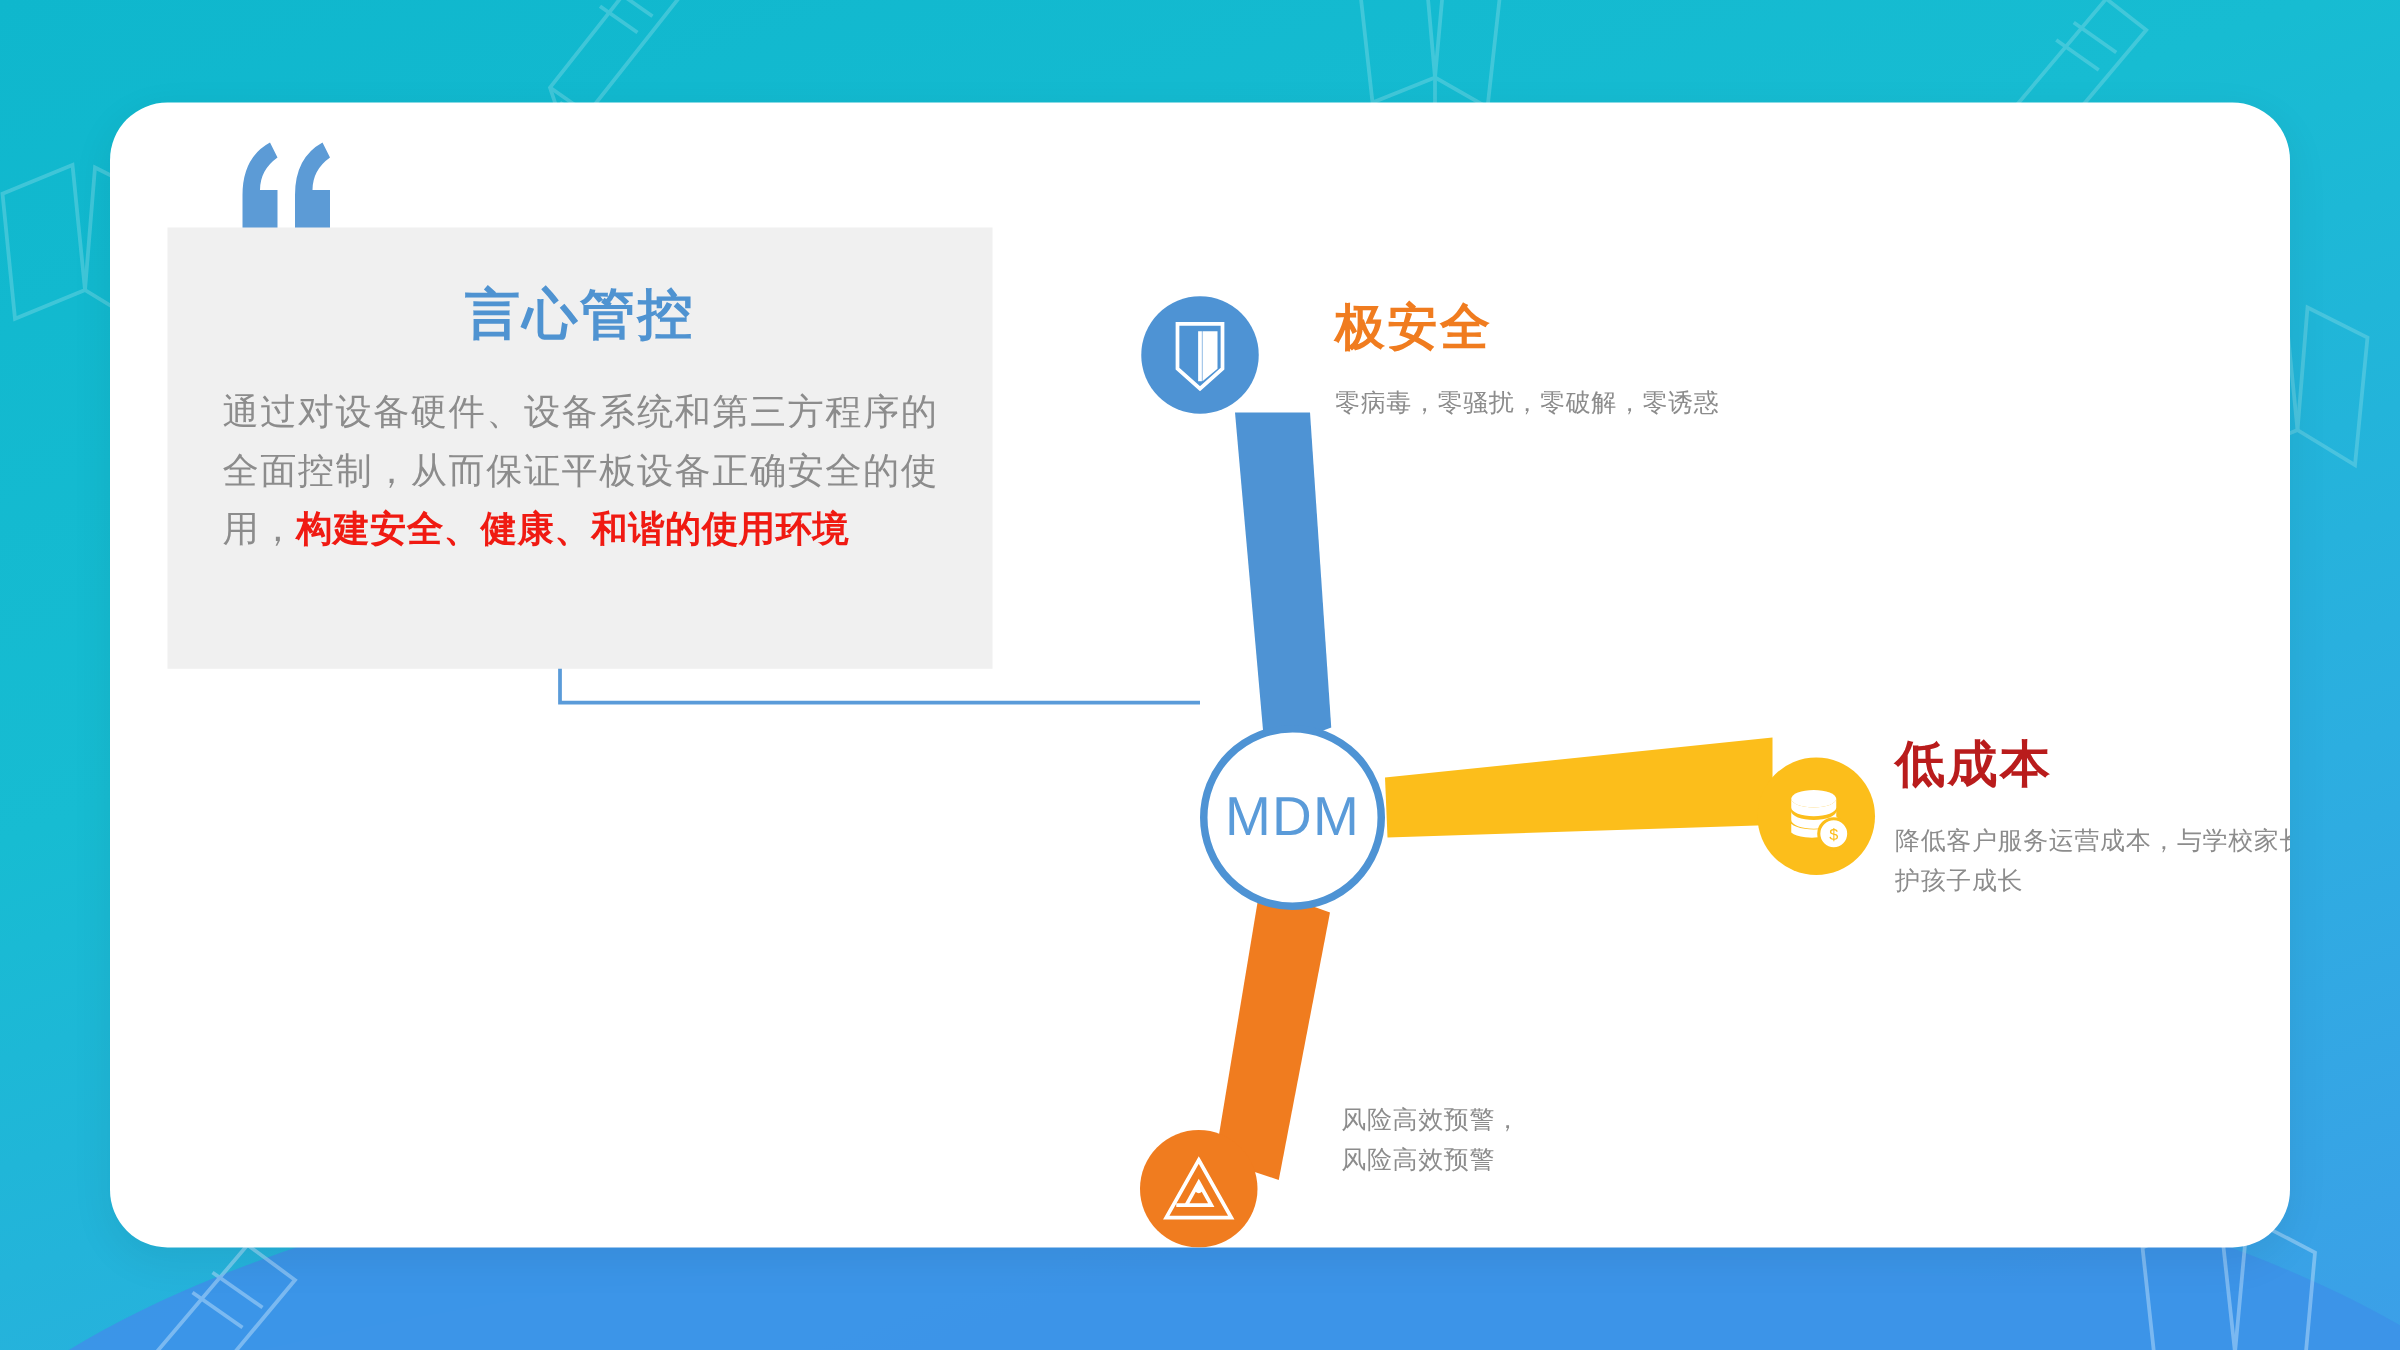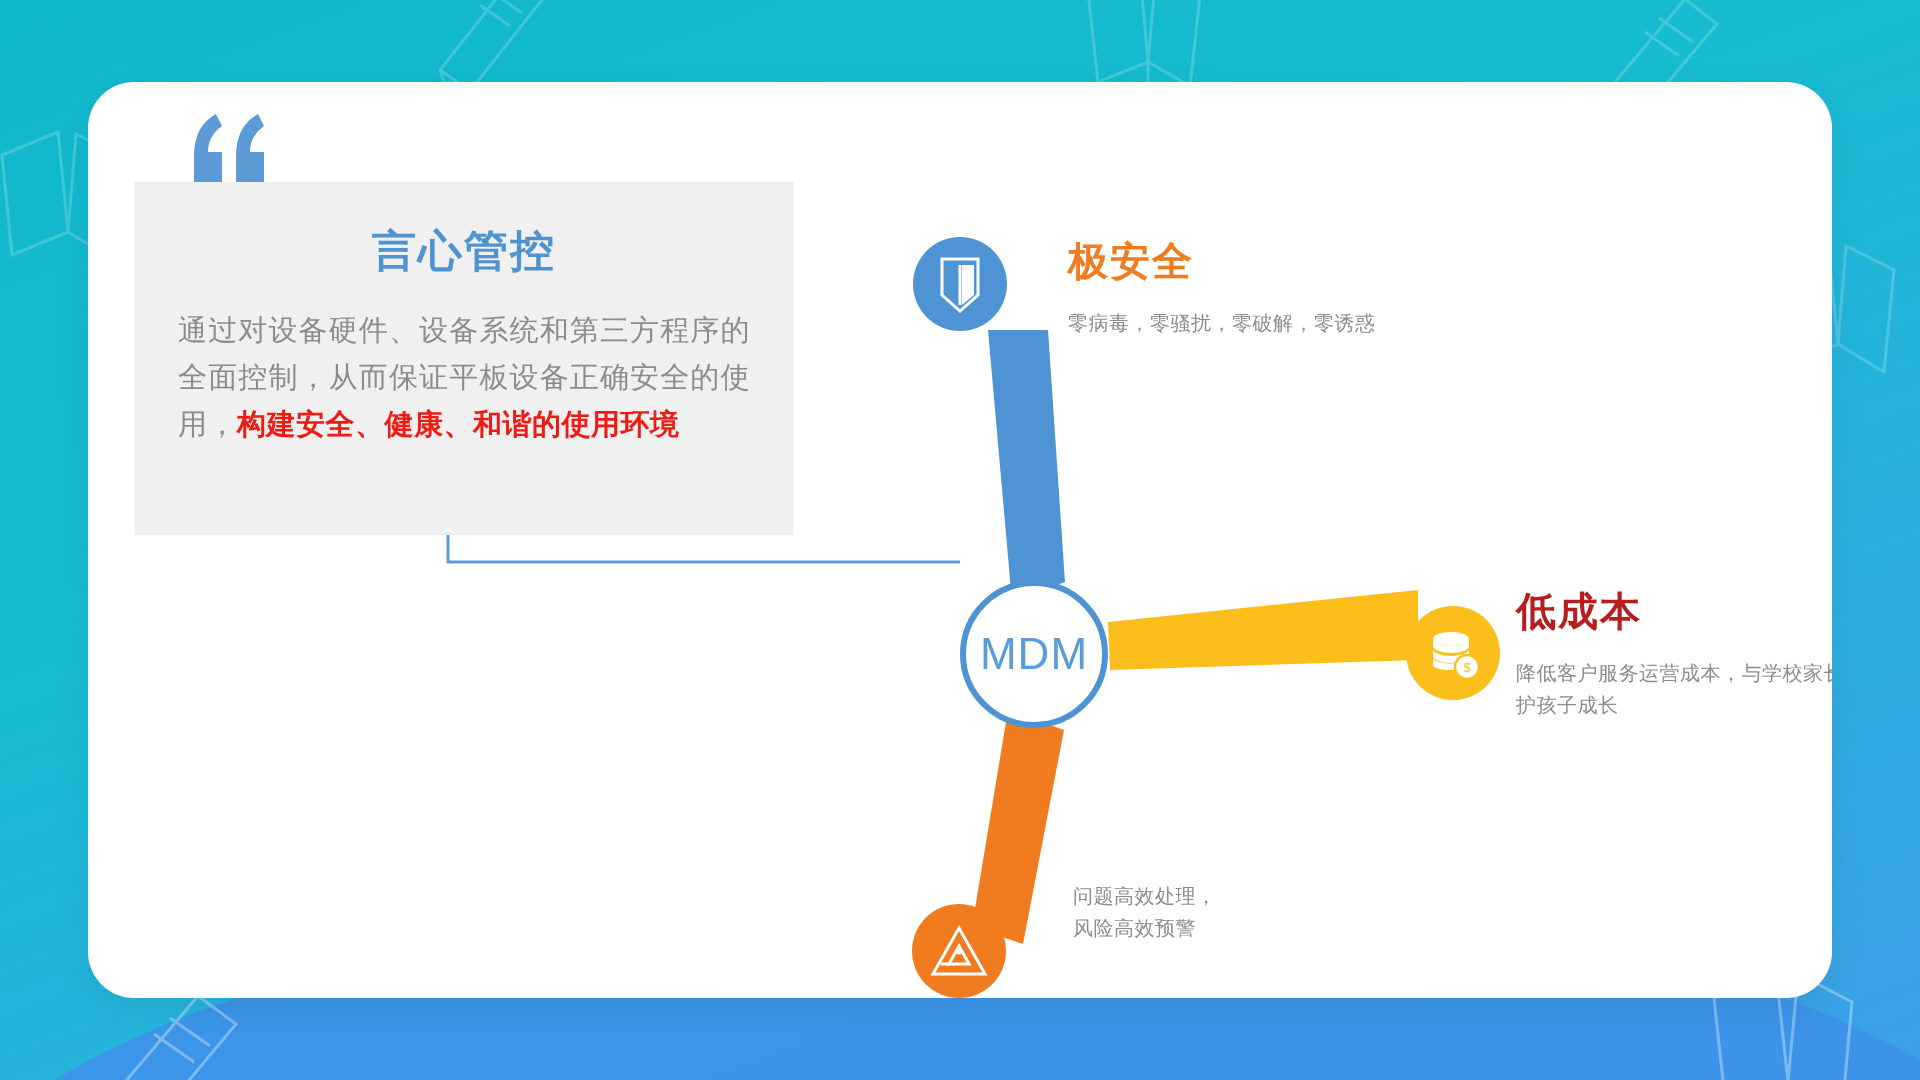--- a/index.html
+++ b/index.html
@@ -256,17 +256,17 @@
     <h3>极安全</h3>
     <p>零病毒，零骚扰，零破解，零诱惑</p>
   </div>
 
   <div class="feature" id="feature-cost">
     <h3>低成本</h3>
     <p>降低客户服务运营成本，与学校家长共同守护孩子成长</p>
   </div>
 
   <div class="feature" id="feature-eff">
-    <p>问题高效处理，</p>
+    <p>风险高效预警，</p>
     <p>风险高效预警</p>
   </div>
 
 </div>
 
 </body></html>

